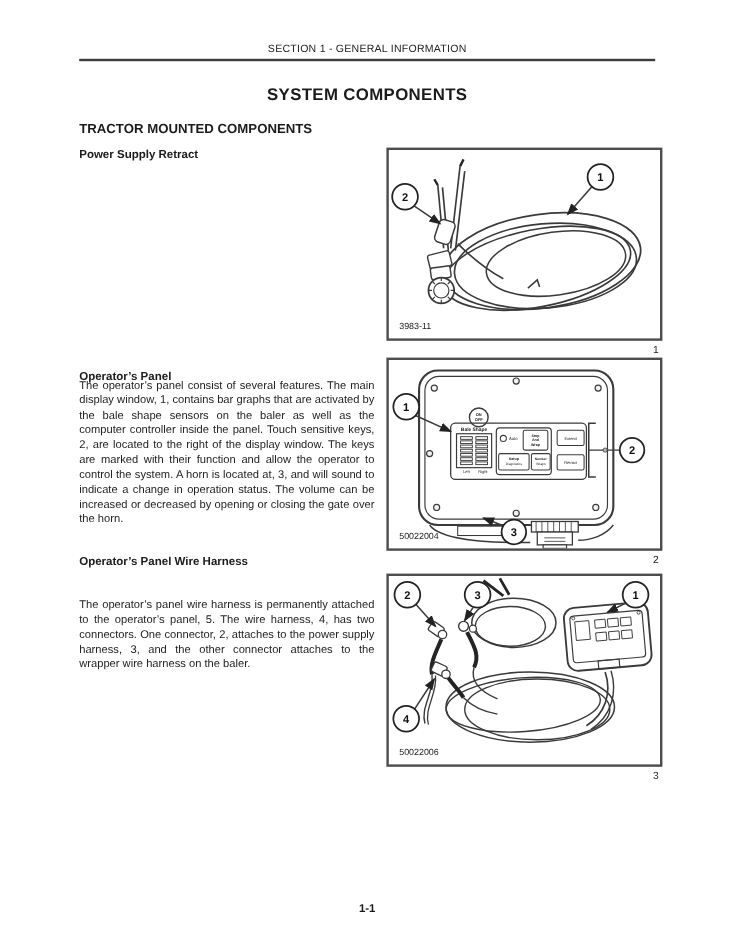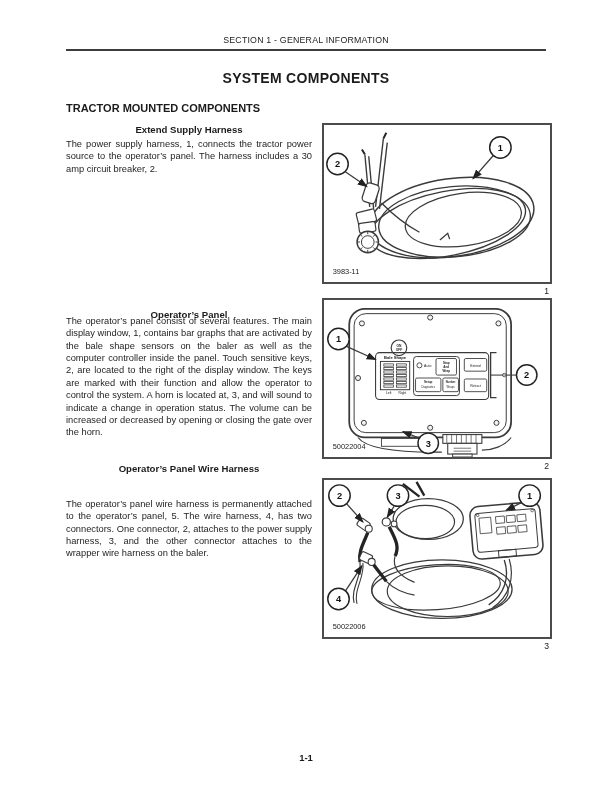--- a/index.html
+++ b/index.html
@@ -2,21 +2,21 @@
 <html><head>
 <meta charset="utf-8">
 <style>
   * { margin:0; padding:0; box-sizing:border-box; }
   html,body { background:#888; }
   #page {
     position:relative; width:612px; height:792px; margin:0 auto;
     background:#ffffff; overflow:hidden;
     font-family:"Liberation Sans", sans-serif; color:#1b1b1b;
   }
-  .abs { position:absolute;text-align:center; }
+  .abs { position:absolute; }
   .header-text { top:35px; left:0; width:612px; text-align:center; font-size:8.8px; letter-spacing:.2px; color:#222; }
   .header-rule { top:49px; left:66px; width:480px; height:2px; background:#3d3d3d; }
   .page-title { top:70px; left:0; width:612px; text-align:center; font-size:14px; font-weight:bold; letter-spacing:.3px; }
   .subtitle { top:102px; left:66px; font-size:11px; font-weight:bold; }
   .sec-head { left:66px; width:246px; font-size:9.6px; font-weight:bold; }
   .sec-body { left:66px; width:246px; font-size:9.3px; line-height:1.33; text-align:justify; text-align-last:left; color:#1e1e1e; }
   .fig-box { left:322px; width:230px; height:161px; border:2px solid #4c4c4c; background:#fff; }
   .fig-box svg { display:block; width:100%; height:100%; }
   .fig-num { left:322px; width:230px; text-align:right; padding-right:3px; font-size:8.6px; color:#222; }
   .footer { top:752px; left:0; width:612px; text-align:center; font-size:9.5px; font-weight:bold; }
@@ -32,22 +32,21 @@
 </head>
 <body>
 
 <div id="page">
 
   <div class="abs header-text">SECTION 1 - GENERAL INFORMATION</div>
   <div class="abs header-rule"></div>
   <div class="abs page-title">SYSTEM COMPONENTS</div>
   <div class="abs subtitle">TRACTOR MOUNTED COMPONENTS</div>
 
-  <div class="abs sec-head" style="top:124px">Extend Supply Harness</div>
-  <div class="abs sec-body" style="top:138px">The power supply harness, 1, connects the tractor power source to the operator’s panel. The harness includes a 30 amp circuit breaker, 2.</div>
+  <div class="abs sec-head" style="top:124px">Power Supply Retract</div>
 
   <div class="abs fig-box" style="top:123px">
     <svg viewBox="0 0 230 161">
       <defs>
         <marker id="ah1" markerWidth="9" markerHeight="8" refX="7" refY="3" orient="auto">
           <path d="M0,0 L8,3 L0,6 z" fill="#222"></path>
         </marker>
       </defs>
 
       <g>

